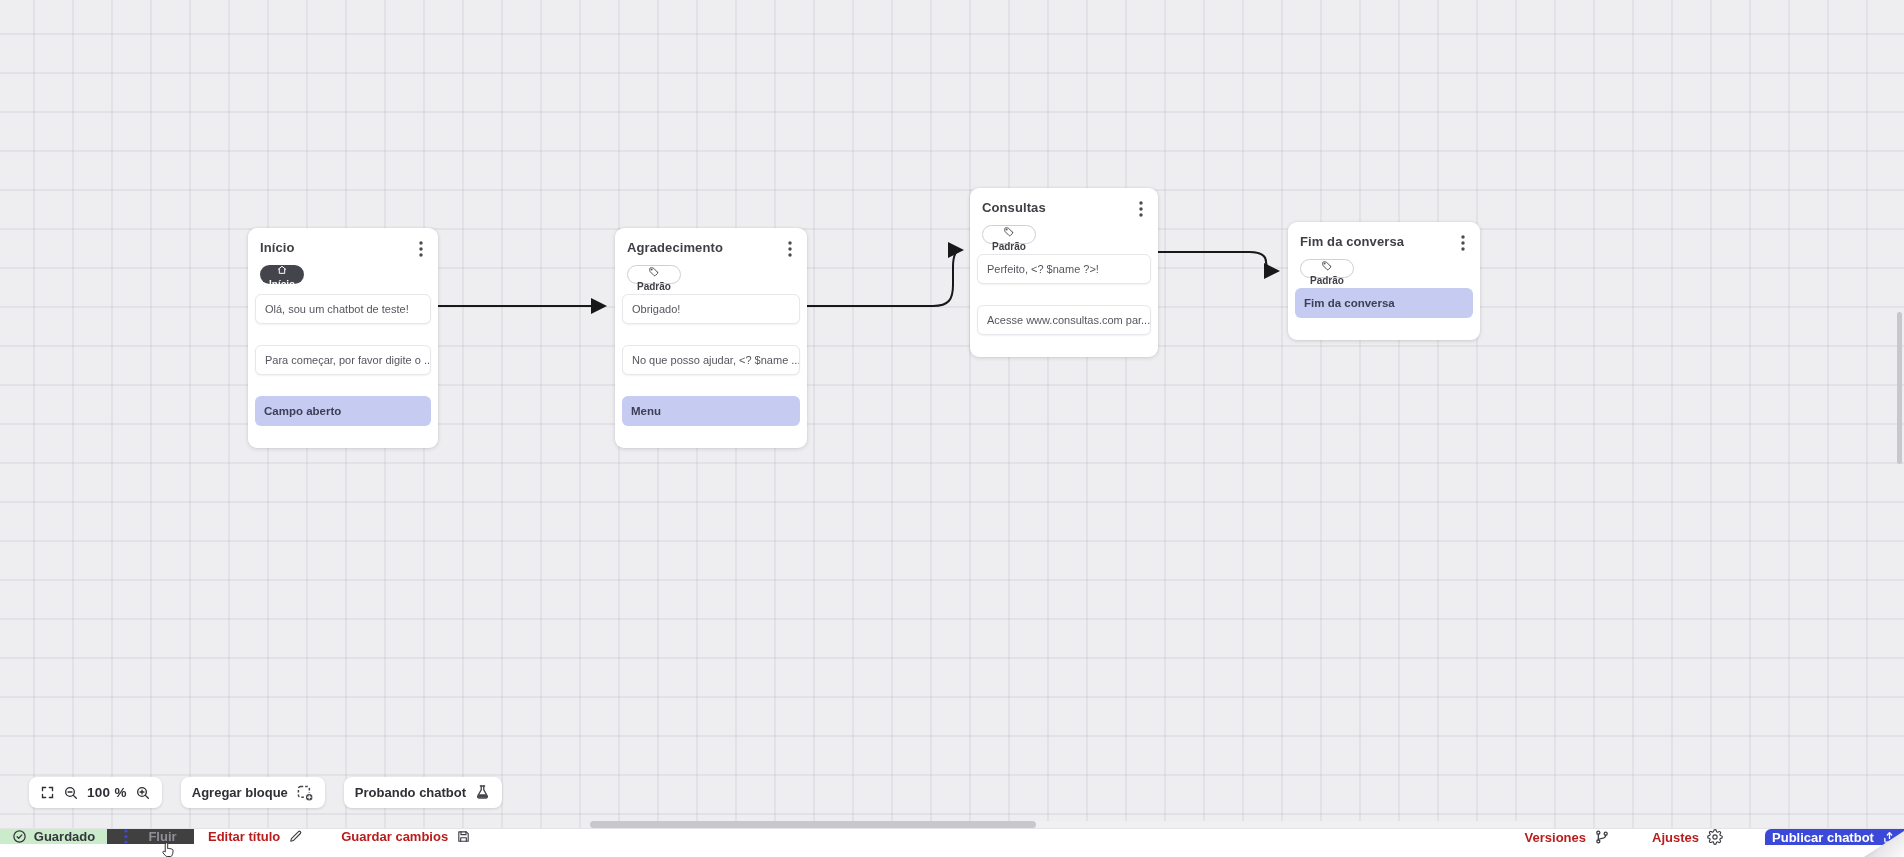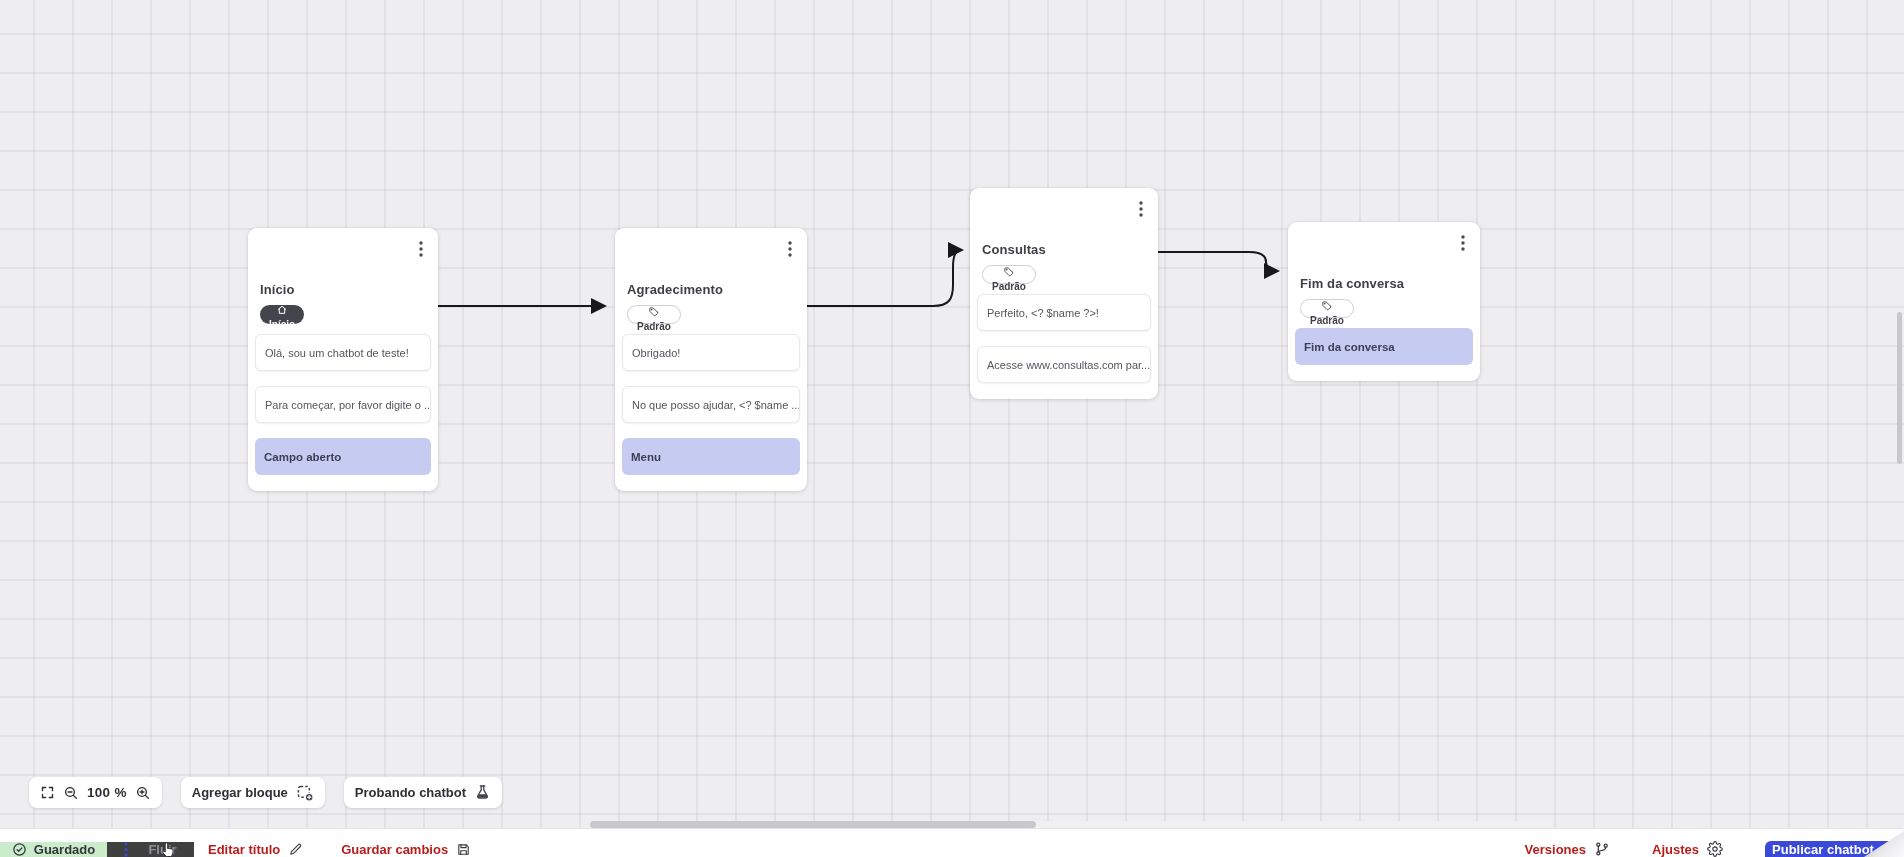--- a/index.html
+++ b/index.html
@@ -19,32 +19,32 @@
   
   #wires { position:absolute; inset:0; width:1904px; height:857px; pointer-events:none; }
 
   
   .node {
     position:absolute; width:190px; background:#fff; border-radius:9px;
     box-shadow:0 1px 4px rgba(30,30,40,0.14), 0 0 0 1px rgba(0,0,0,0.02);
     padding-bottom:1px;
   }
   .node-header { display:flex; align-items:flex-start; justify-content:space-between; padding:12px 13px 0 12px; }
-  .node-title { font-size:13px; font-weight:700; color:#3f3f46; letter-spacing:.1px;margin-top:42px; }
+  .node-title { font-size:13px; font-weight:700; color:#3f3f46; letter-spacing:.1px; }
   .kebab { margin-top:1px; margin-right:2px; cursor:pointer; line-height:0; }
   .badge {
     display:inline-flex; align-items:center; gap:4px; margin:8px 0 10px 12px;
     height:19px; padding:0 9px; border-radius:999px; font-size:10px; font-weight:700;flex-direction:column;
   }
   .badge.dark { background:#44444c; color:#fff; }
   .badge.outline { background:#fff; color:#3f3f46; border:1px solid #cfcfd6; }
   .rows { padding:0 7px; }
   .row {
-    height:37px; display:flex; align-items:center; border-radius:6px;
-    padding:0 9px; margin-bottom:15px; font-size:11px; color:#55555e;
+    height:30px; display:flex; align-items:center; border-radius:6px;
+    padding:0 9px; margin-bottom:21px; font-size:11px; color:#55555e;
     white-space:nowrap; overflow:hidden;
   }
   .row.message { background:#fff; border:1px solid #e7e7ec; box-shadow:0 1px 2px rgba(0,0,0,0.06); }
   .row.action { background:#c6cbf2; color:#3c3f55; font-weight:700; font-size:11.5px; }
 
   
   .canvas-toolbar { position:absolute; left:29px; top:777px; display:flex; gap:19px; }
   .tool-card {
     height:31px; background:#fff; border-radius:8px; display:flex; align-items:center;
     padding:0 11px; gap:8px; box-shadow:0 1px 3px rgba(0,0,0,0.14);
@@ -54,21 +54,21 @@
   .zoom-level { font-size:13.5px; font-weight:700; letter-spacing:.3px; }
 
   
   .hscroll-track { position:absolute; left:590px; top:821px; width:962px; height:7px; border-radius:4px; background:#f0f0f2; }
   .hscroll-thumb { position:absolute; left:0; top:0; width:446px; height:7px; border-radius:4px; background:#c7c7cc; }
   .vscroll-thumb { position:absolute; right:2px; top:312px; width:5px; height:152px; border-radius:3px; background:#c7c7cc; }
 
   
   .statusbar {
     position:absolute; left:0; bottom:0; width:1904px; height:29px; background:#fff;
-    border-top:1px solid #e4e4e8; display:flex; align-items:flex-end; font-size:13px; font-weight:700;
+    border-top:1px solid #e4e4e8; display:flex; align-items:flex-start; font-size:13px; font-weight:700;
   }
   .seg { display:flex; align-items:center; justify-content:center; gap:7px; }
   .seg-saved { width:107px; background:#cbecca; color:#35353c; }
   .seg-flow { width:87px; background:#404040; color:#8f8f98; gap:0; }
   .seg-flow .flow-kebab { margin-right:20px; line-height:0; cursor:pointer; }
   .bar-item { display:flex; align-items:center; gap:8px; color:#b91c1c; cursor:pointer; }
   .bar-item.edit-title { margin-left:14px; }
   .bar-item.save-changes { margin-left:38px; }
   .right-group { margin-left:auto; display:flex; align-items:stretch; }
   .right-group .bar-item { margin-right:42px; }

